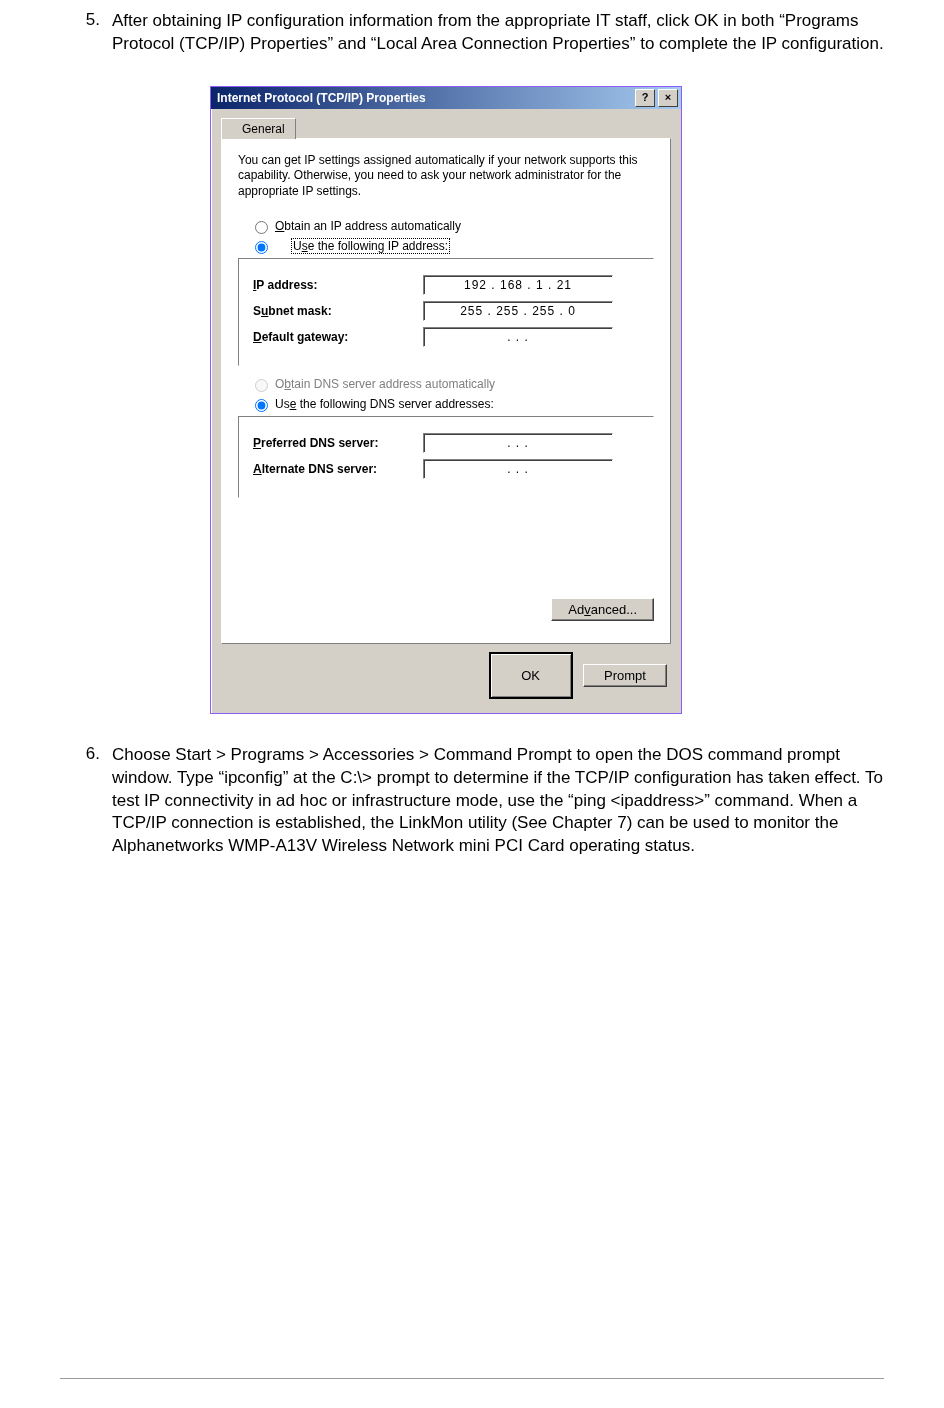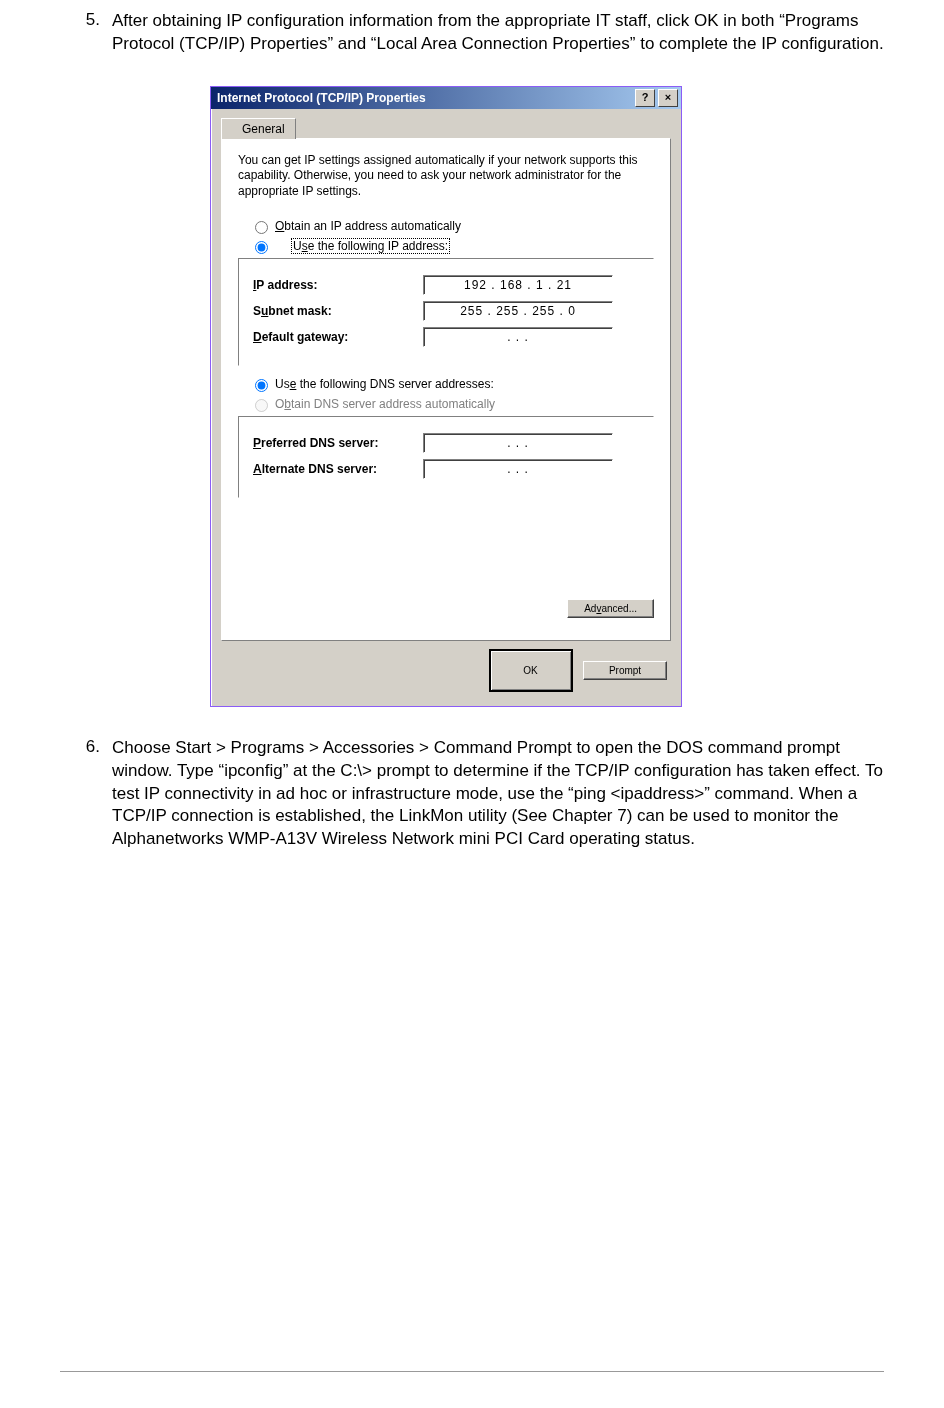--- a/index.html
+++ b/index.html
@@ -18,21 +18,21 @@
   .tab-panel{border:1px solid #fff;border-right-color:#808080;border-bottom-color:#808080;background:#ffffff;padding:14px 16px 16px 16px;margin-top:-1px;}
   .desc{font-size:12px;line-height:1.3;margin-bottom:18px;}
   .radio-row{display:flex;align-items:center;font-size:12px;margin:4px 0 4px 12px;}
   .radio-row input{margin-right:7px;}
   .radio-row.disabled{color:#808080;}
   .radio-label.focused{border:1px dotted #000;padding:0 1px;margin-left:16px;}
   .group{border:1px solid #808080;border-right-color:#fff;border-bottom-color:#fff;margin:2px 0 10px 0;padding:10px 14px 12px 14px;position:relative;}
   .field-row{display:flex;align-items:center;margin:6px 0;font-size:12px;}
   .field-row label{width:170px;font-weight:bold;}
   .ipbox{width:190px;height:20px;background:#fff;border:1px solid #808080;border-right-color:#fff;border-bottom-color:#fff;box-shadow:inset 1px 1px 0 #404040;font-size:12px;display:flex;align-items:center;justify-content:center;letter-spacing:1px;padding:0 20px;box-sizing:border-box;}
-  .btn{background:#d4d0c8;border:1px solid #fff;border-right-color:#404040;border-bottom-color:#404040;font-size:10px;padding:3px 16px;box-shadow:inset -1px -1px 0 #808080;}
+  .btn{background:#d4d0c8;border:1px solid #fff;border-right-color:#404040;border-bottom-color:#404040;font-size:13px;padding:3px 16px;box-shadow:inset -1px -1px 0 #808080;}
   .adv-row{text-align:right;margin-top:100px;margin-bottom:6px;}
   .bottom-btns{text-align:right;padding:8px 4px 4px 0;}
   .bottom-btns .btn{width:84px;margin-left:6px;}
   .ok-btn{border:2px solid #000;box-shadow:inset 1px 1px 0 #fff,inset -1px -1px 0 #808080;padding:14px 16px;}
   .underline{text-decoration:underline;}
   .footer-line{border-top:1px solid #999;margin-top:520px;}
 </style>
 </head>
 <body>
 
@@ -74,27 +74,27 @@
             <div class="field-row">
               <label>S<span class="underline">u</span>bnet mask:</label>
               <div class="ipbox">255 . 255 . 255 .   0</div>
             </div>
             <div class="field-row">
               <label><span class="underline">D</span>efault gateway:</label>
               <div class="ipbox">.        .        .</div>
             </div>
           </div>
 
+          <div class="radio-row disabled">
+            <input type="radio" name="dnsmode" disabled="" style="">
+            <span>O<span class="underline">b</span>tain DNS server address automatically</span>
+          </div>
           <div class="radio-row">
             <input type="radio" name="dnsmode" checked="" style="">
             <span>Us<span class="underline">e</span> the following DNS server addresses:</span>
-          </div>
-          <div class="radio-row disabled">
-            <input type="radio" name="dnsmode" disabled="" style="">
-            <span>O<span class="underline">b</span>tain DNS server address automatically</span>
           </div>
           <div class="group">
             <div class="field-row">
               <label><span class="underline">P</span>referred DNS server:</label>
               <div class="ipbox">.        .        .</div>
             </div>
             <div class="field-row">
               <label><span class="underline">A</span>lternate DNS server:</label>
               <div class="ipbox">.        .        .</div>
             </div>

